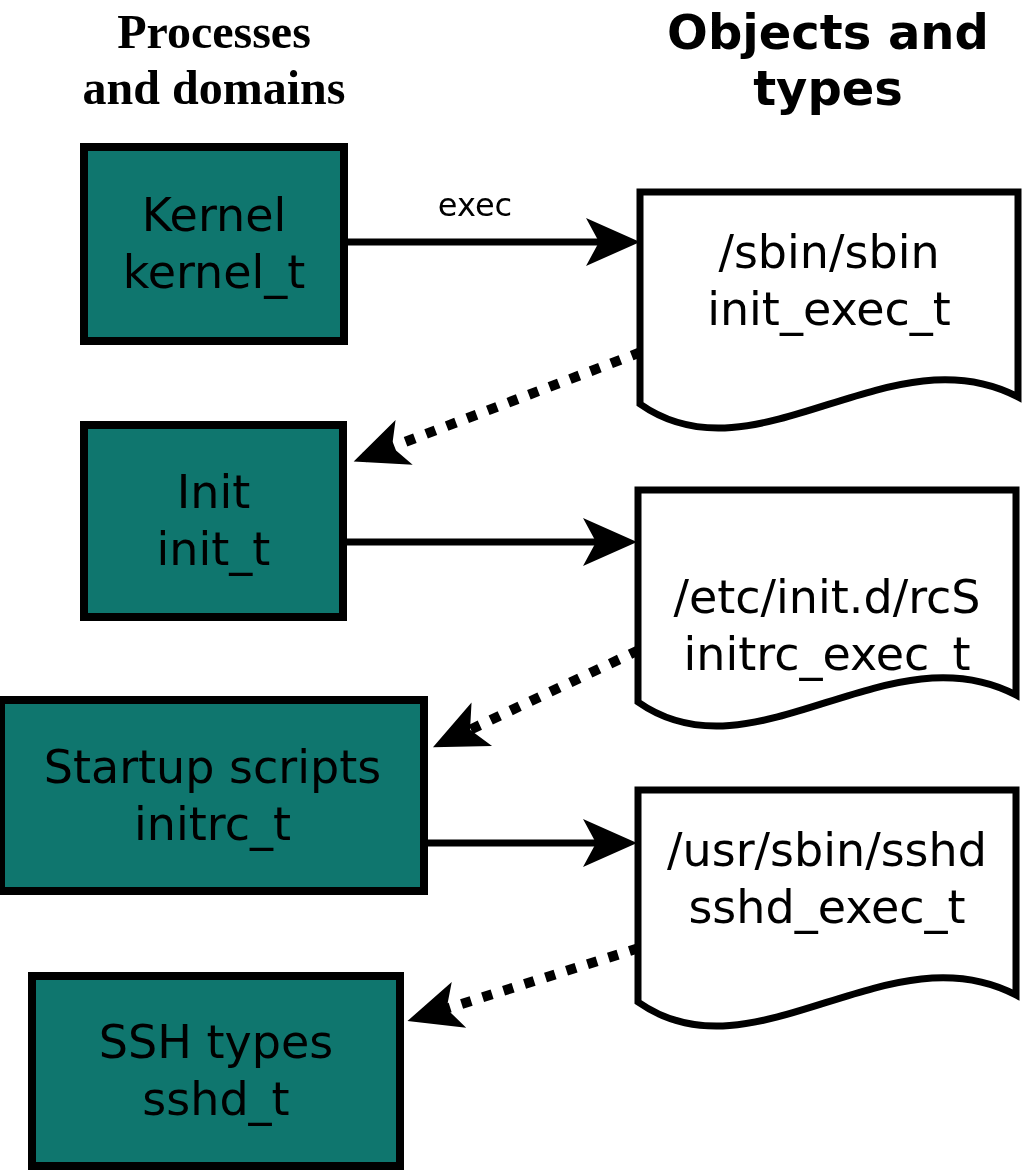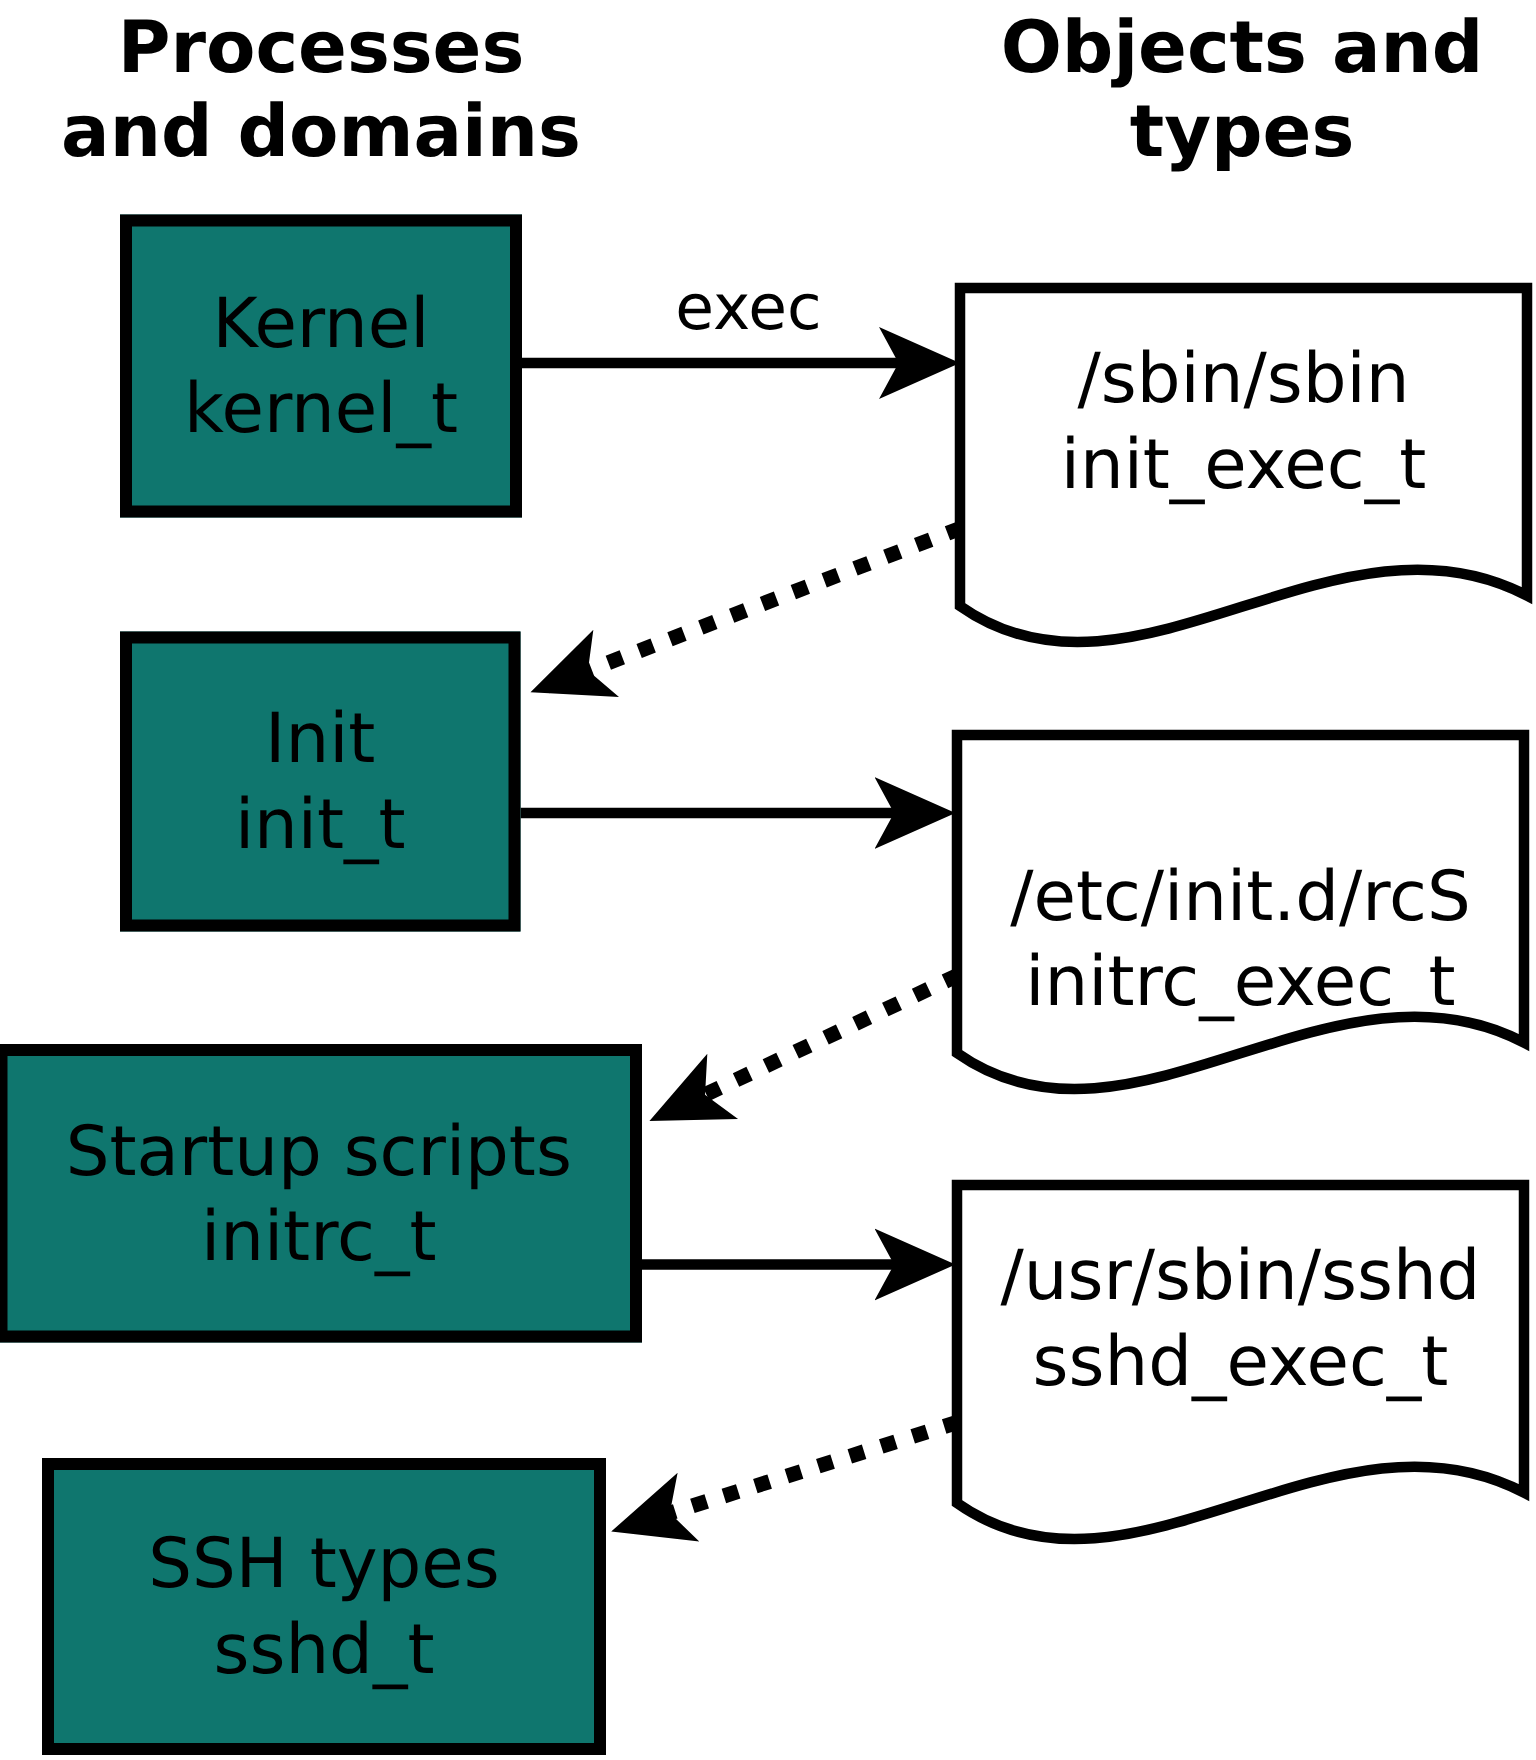--- a/index.html
+++ b/index.html
@@ -22,21 +22,21 @@
     top: 0;
   }
   .hdr {
     position: absolute;
     text-align: center;
     font-weight: bold;
     font-size: 48px;
     line-height: 56px;
     white-space: nowrap;
   }
-  .hdr-left  { left: 14px;  top: 4px;  width: 400px; }
+  .hdr-left  { left: 14px;  top: 4px;  width: 400px; font-family: Liberation Serif, serif; }
   .hdr-right { left: 628px; top: 4px;  width: 400px; }
   .pbox {
     position: absolute;
     box-sizing: border-box;
     border: 8px solid #000000;
     background: #0f766e;
     display: flex;
     flex-direction: column;
     align-items: center;
     justify-content: center;
@@ -55,25 +55,25 @@
     text-align: center;
     font-size: 46px;
     line-height: 57px;
     white-space: nowrap;
   }
   .doctext-1 { left: 640px; top: 224px; }
   .doctext-2 { left: 638px; top: 522px; margin-top: 47px; }
   .doctext-3 { left: 638px; top: 822px; }
   .exec-label {
     position: absolute;
-    left: 437px;
+    left: 413px;
     top: 180px;
     width: 124px;
     text-align: center;
-    font-size: 42px;
+    font-size: 32px;
     line-height: 50px;
     white-space: nowrap;
   }
 </style>
 </head>
 <body>
 
 <div class="canvas">
 
   <svg class="layer-svg" width="1024" height="1173" viewBox="0 0 1024 1173">

